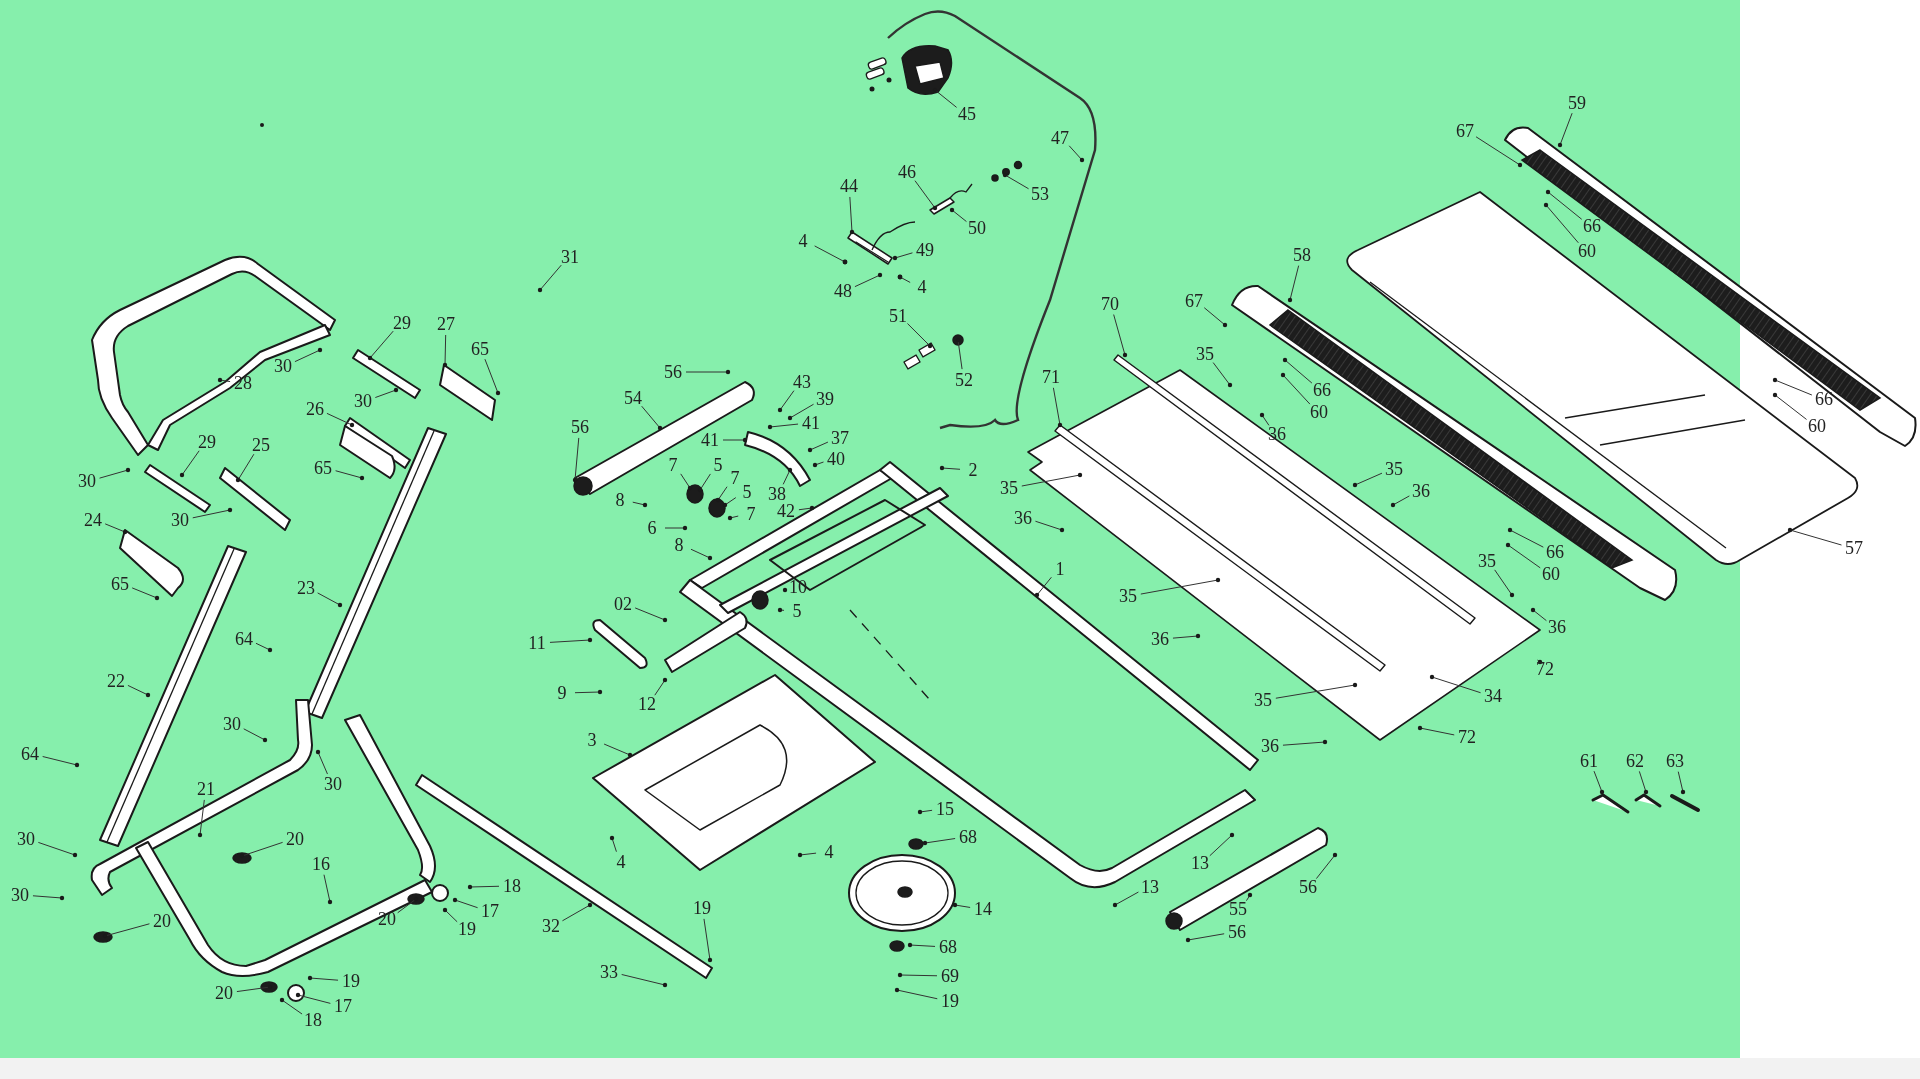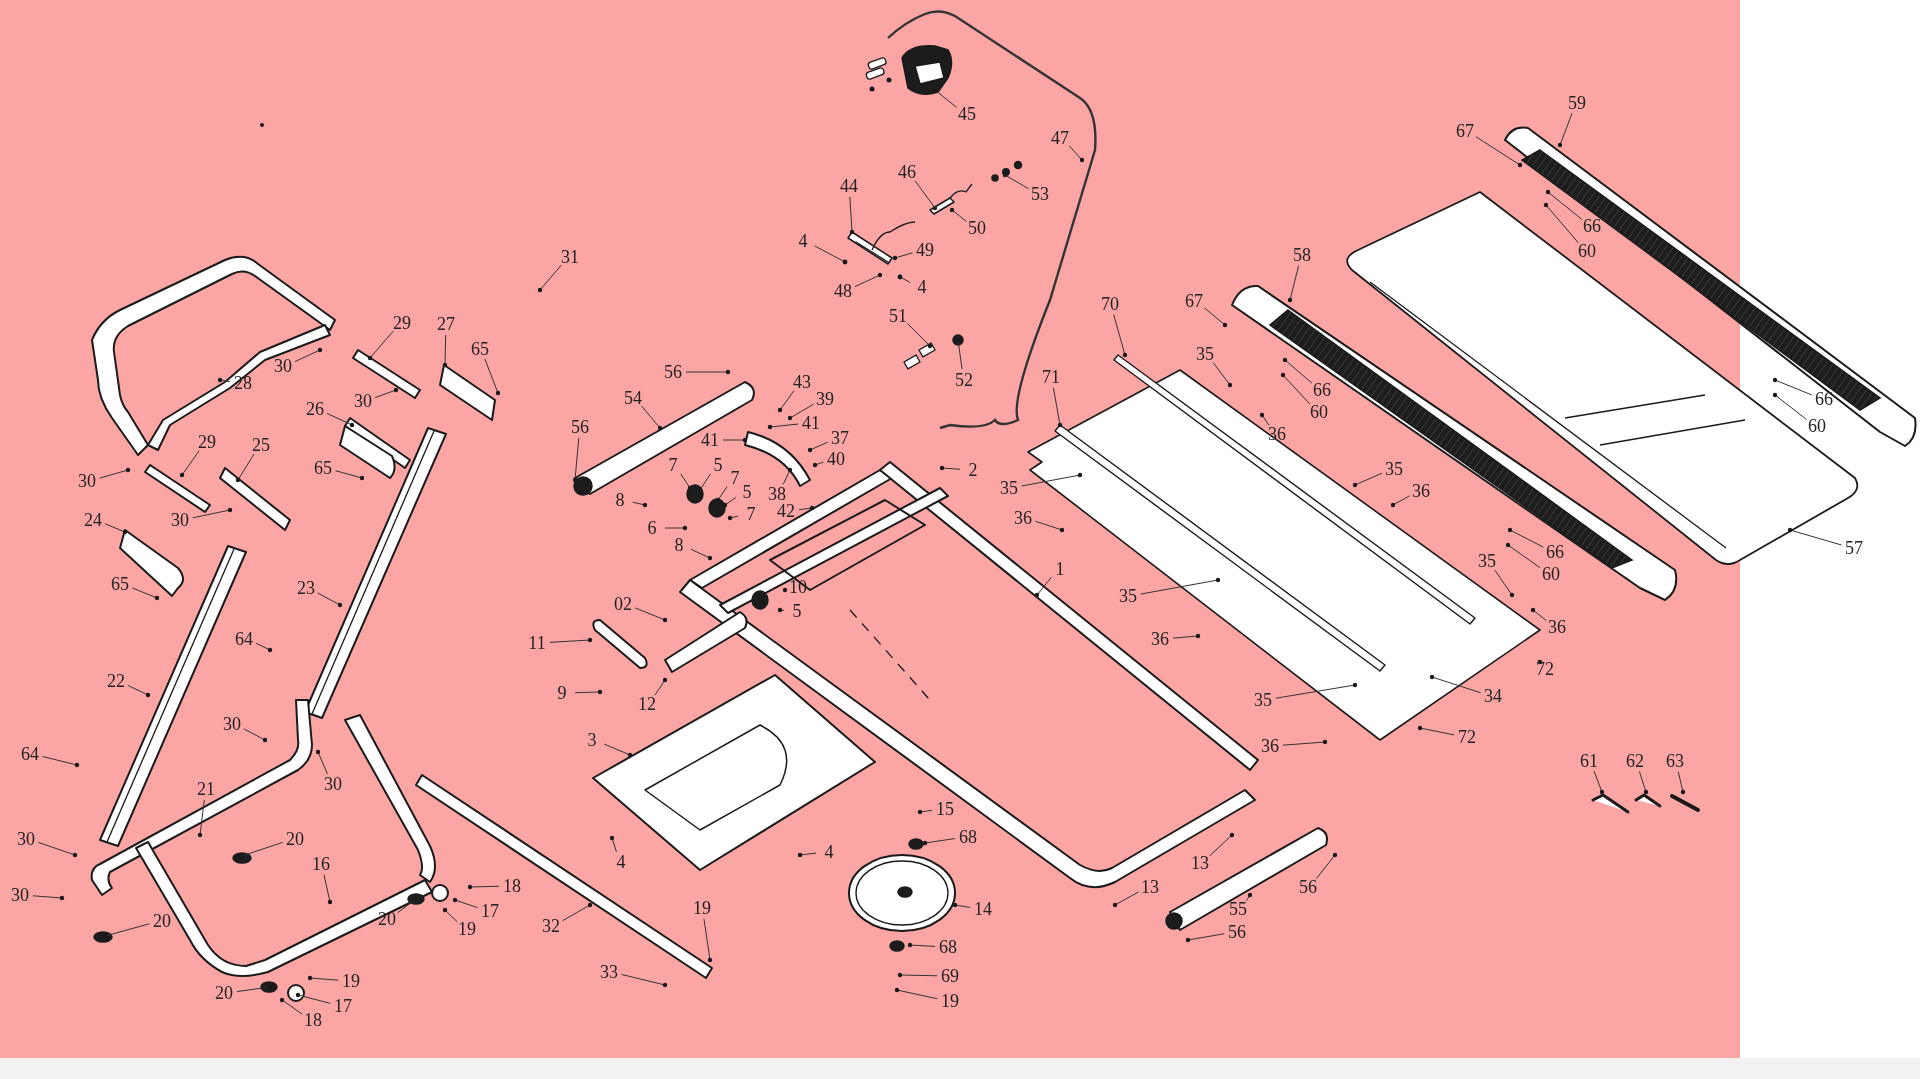--- a/index.html
+++ b/index.html
@@ -1,17 +1,17 @@
 <!DOCTYPE html>
 <html><head>
 <meta charset="utf-8">
 <style>
   html,body{margin:0;padding:0;background:#ffffff;}
   body{width:1920px;height:1079px;overflow:hidden;position:relative;font-family:"Liberation Serif","DejaVu Serif",serif;}
-  #canvas{position:absolute;left:0;top:0;width:1740px;height:1058px;background:#fca5a5;}
+  #canvas{position:absolute;left:0;top:0;width:1740px;height:1058px;background:#86efac;}
   #footer-bar{position:absolute;left:0;top:1058px;width:1920px;height:21px;background:#f2f2f2;}
   svg text{font-family:"Liberation Serif","DejaVu Serif",serif;font-size:18px;fill:#222;}
   .part{fill:#fff;stroke:#1a1a1a;stroke-width:2;stroke-linejoin:round;stroke-linecap:round;}
   .thin{fill:none;stroke:#1a1a1a;stroke-width:1.3;}
   .dark{fill:#1c1c1c;stroke:#1a1a1a;stroke-width:1.5;}
   .hatch{fill:url(#hatch);stroke:#1a1a1a;stroke-width:1.5;}
   .cable{fill:none;stroke:#333;stroke-width:2.4;}
   .leader{stroke:#333;stroke-width:1;fill:none;}
   .dot{fill:#1a1a1a;}
 </style>

